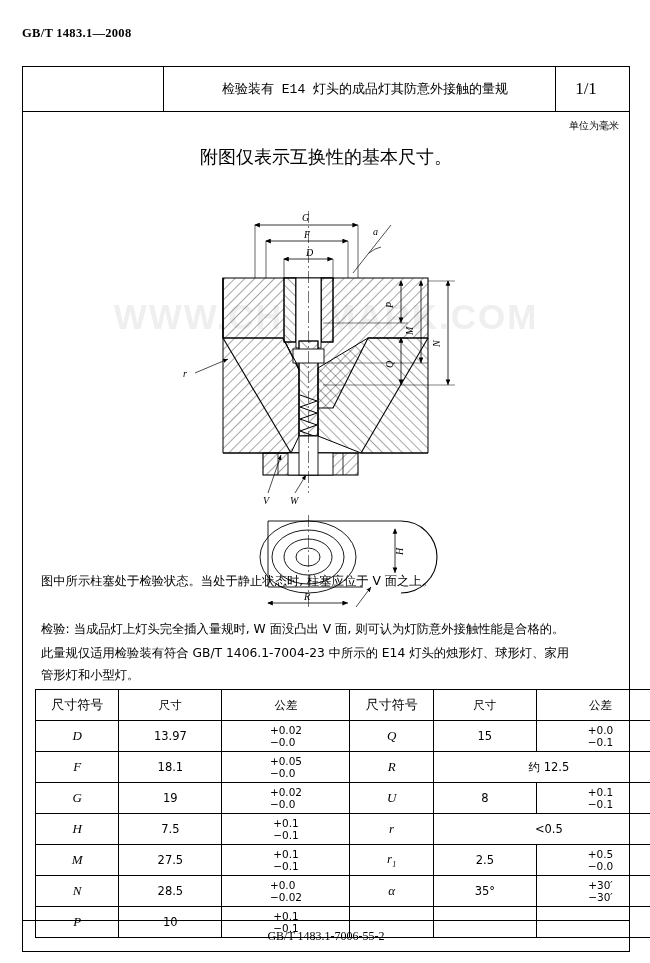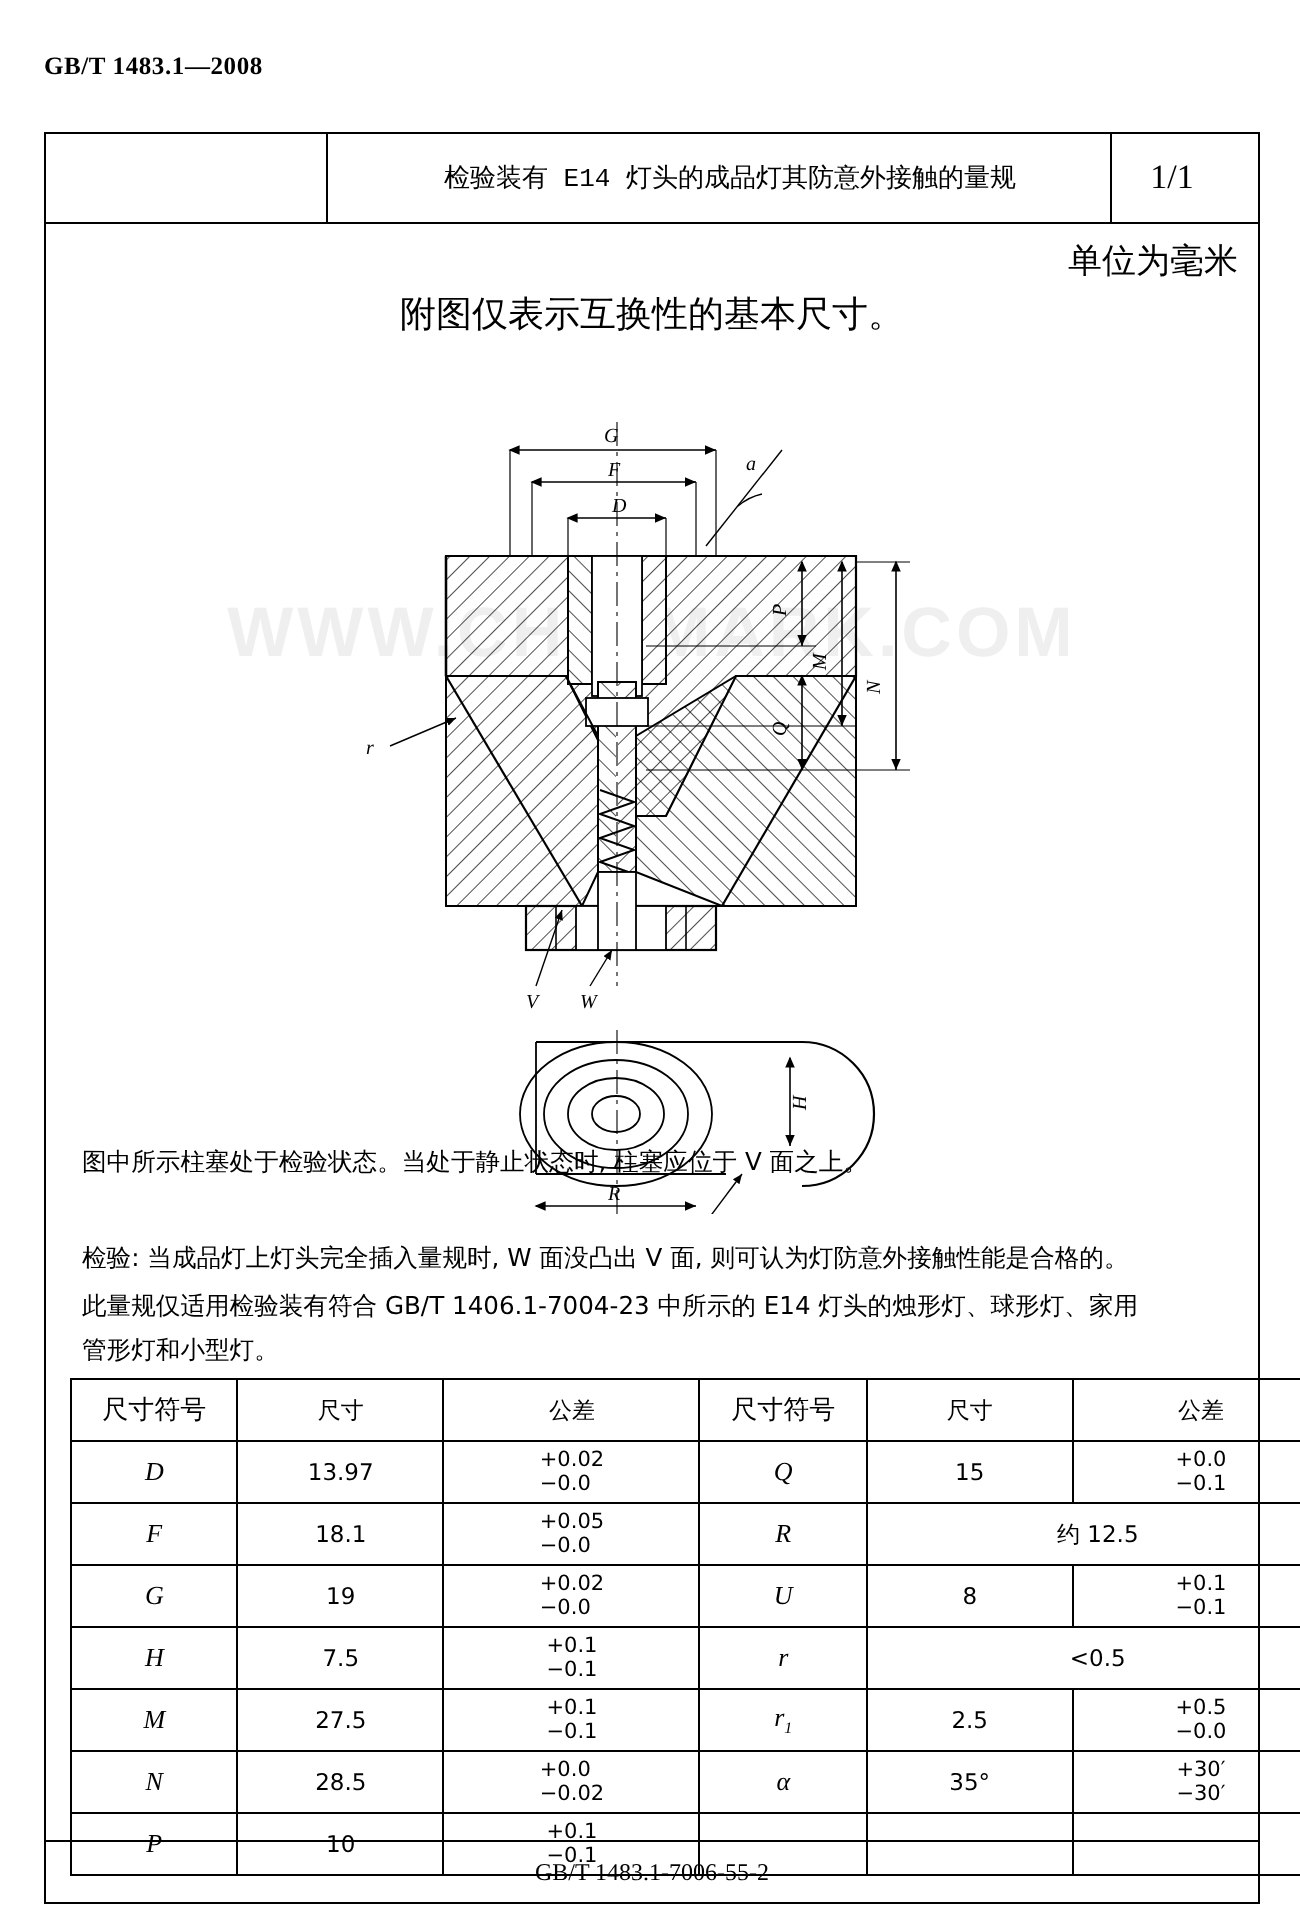--- a/index.html
+++ b/index.html
@@ -11,21 +11,21 @@
   .page{position:absolute;left:0;top:16px;width:650px;height:963px;}
   .std-no{position:absolute;left:22px;top:10px;font-size:12.5px;font-weight:bold;letter-spacing:.3px;}
   .frame{position:absolute;left:22px;top:50px;width:606px;height:884px;border:1px solid #000;}
   
   .hdr{position:absolute;left:0;top:0;width:606px;height:44px;border-bottom:1px solid #000;}
   .hdr .c1{position:absolute;left:0;top:0;width:140px;height:44px;border-right:1px solid #000;}
   .hdr .c2{position:absolute;left:140px;top:0;width:380px;height:44px;border-right:1px solid #000;
            display:flex;align-items:center;justify-content:center;font-size:13px;font-family:Liberation Mono, monospace;padding-left:12px;}
   .hdr .c3{position:absolute;left:520px;top:0;width:86px;height:44px;
            display:flex;align-items:center;justify-content:center;font-size:17px;}
-  .unit{position:absolute;right:10px;top:52px;font-size:17px;font-family:Liberation Sans, sans-serif;}
+  .unit{position:absolute;right:10px;top:52px;font-size:10px;font-family:Liberation Sans, sans-serif;}
   .note-top{position:absolute;left:0;right:0;top:78px;text-align:center;font-size:18px;font-family:Liberation Serif, serif;}
   
   .drawing{position:absolute;left:0;top:96px;width:606px;height:444px;}
   .watermark{position:absolute;left:0;top:230px;width:606px;text-align:center;
       font-size:35px;font-weight:bold;color:#efefef;letter-spacing:2px;
       font-family:"Liberation Sans",sans-serif;pointer-events:none;}
   
   .para{position:absolute;left:18px;width:570px;font-size:12.3px;line-height:20px;font-family:"DejaVu Sans",sans-serif;}
   .p1{top:504px;}
   .p2{top:528px;}

